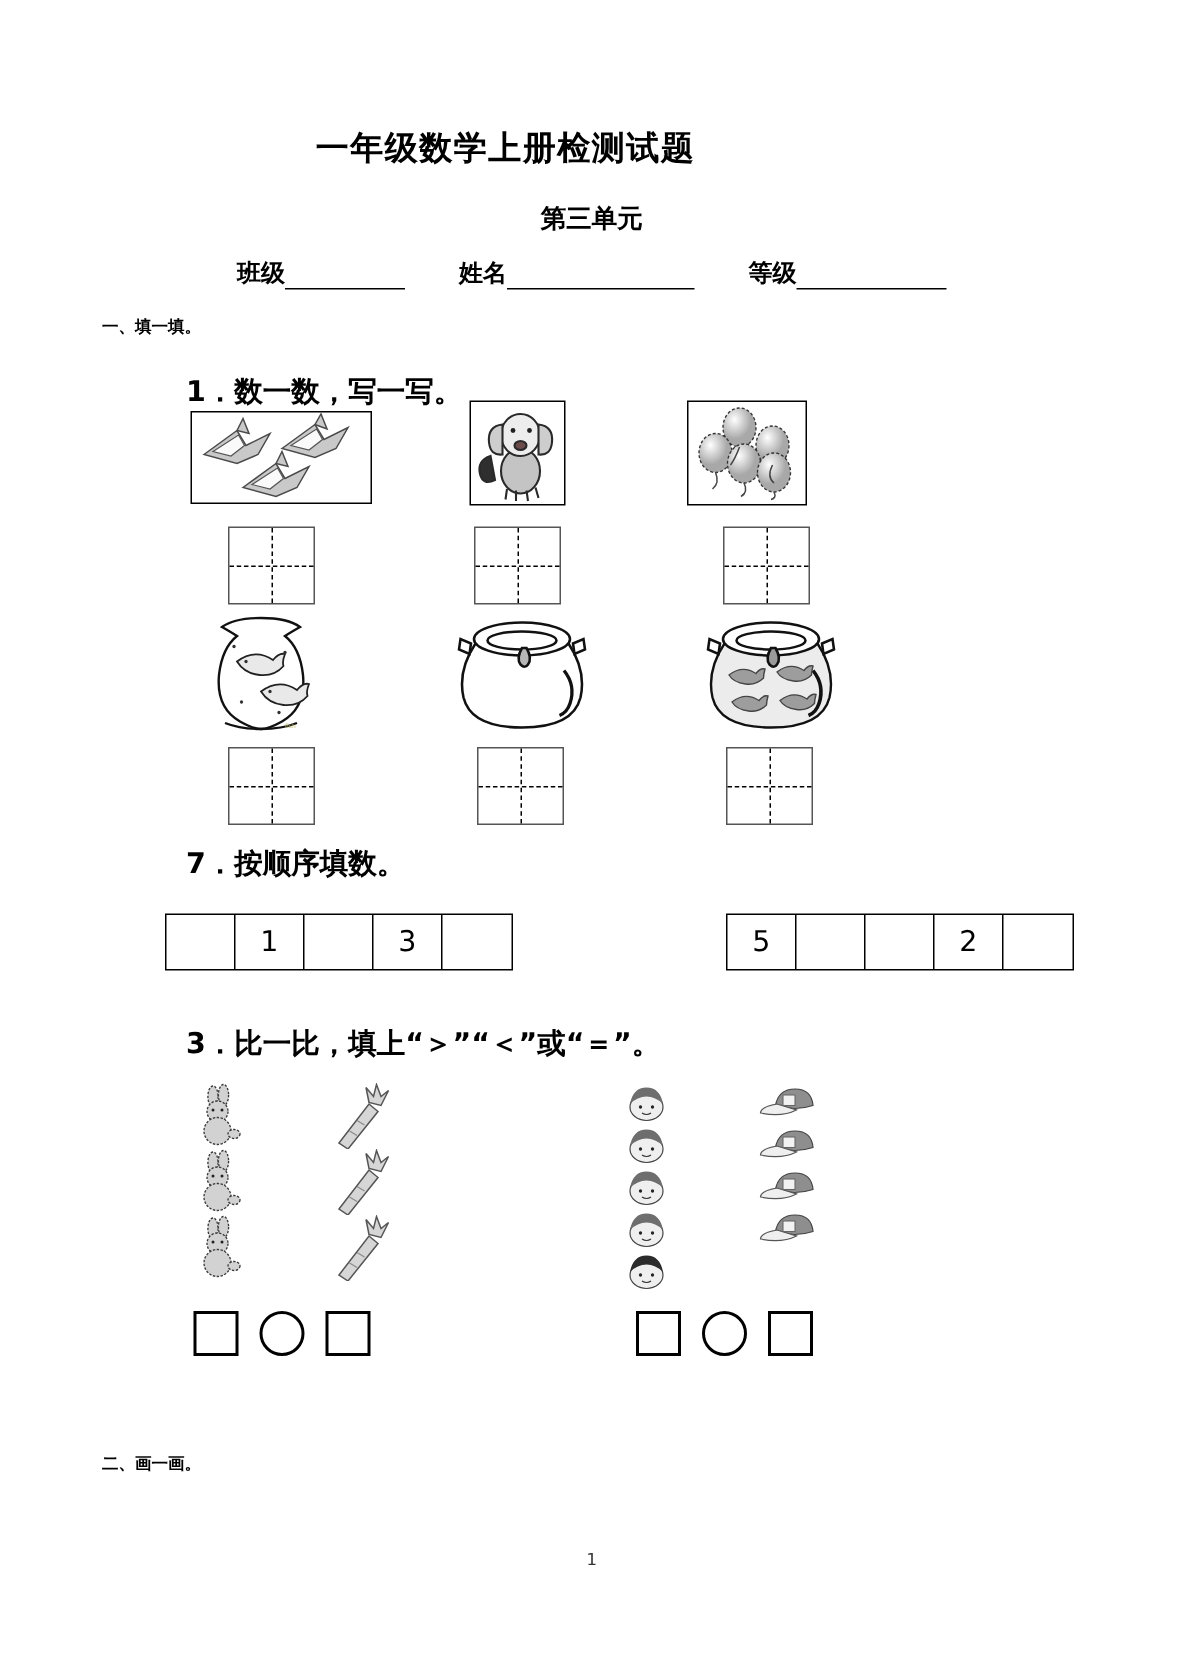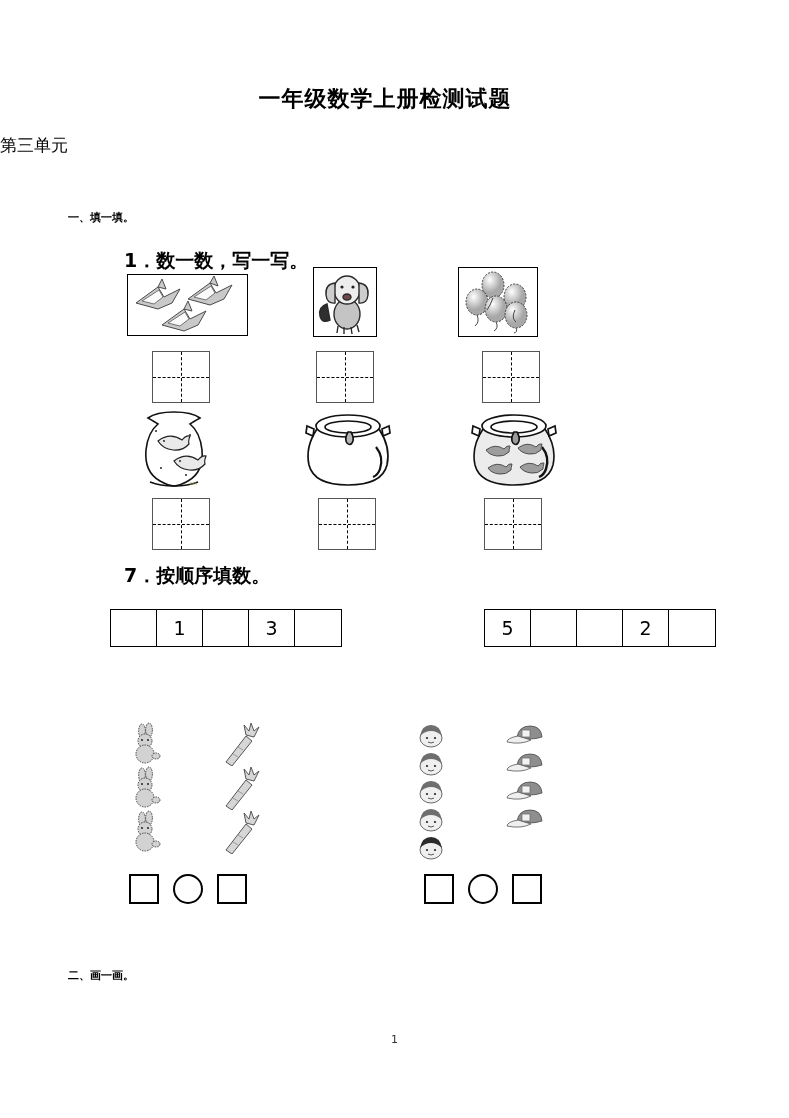--- a/index.html
+++ b/index.html
@@ -24,28 +24,28 @@
 
   
   .doc-title {
     position: absolute;
     left: 0; top: 84px;
     width: 674px;
     text-align: center;
     font-size: 22px;
     font-weight: bold;
     letter-spacing: 1px;
-    padding-left: 48px;
   }
   .doc-subtitle {
     position: absolute;
     left: 0; top: 134px;
     width: 789px;
+    text-align: center;
     font-size: 17px;
-    font-weight: normal;
+    font-weight: bold;
   }
   .fields-row {
     position: absolute;
     left: 0; top: 172px;
     width: 789px;
     display: flex;
     justify-content: center;
     align-items: flex-end;
     font-size: 16px;
     font-weight: bold;
@@ -161,20 +161,34 @@
   }
 </style>
 </head>
 <body>
 
 <div class="page">
 
   <div class="doc-title">一年级数学上册检测试题</div>
   <div class="doc-subtitle">第三单元</div>
 
+  <div class="fields-row">
+    <span class="field">
+      <span class="field-label">班级</span>
+      <span class="field-blank blank-sm"></span>
+    </span>
+    <span class="field">
+      <span class="field-label">姓名</span>
+      <span class="field-blank blank-md"></span>
+    </span>
+    <span class="field">
+      <span class="field-label">等级</span>
+      <span class="field-blank blank-lg"></span>
+    </span>
+  </div>
 
   <div class="sec-heading" style="left:68px; top:210px;">一、填一填。</div>
 
   <div class="sub-heading" style="left:124px; top:248px;">1．数一数，写一写。</div>
 
   <div class="picbox" style="left:127px; top:274px; width:121px; height:62px;">
     <svg width="118" height="59" viewBox="0 0 118 59">
       <g fill="#c9c9c9" stroke="#4a4a4a" stroke-width="1">
         <path d="M8 28 L30 12 L36 22 L52 14 L44 28 L30 34 Z"></path>
         <path d="M30 12 L34 4 L38 14 Z"></path>
@@ -309,20 +323,21 @@
   </div>
 
   <div class="numstrip" style="left:484px; top:609px;">
     <div class="numcell">5</div>
     <div class="numcell"></div>
     <div class="numcell"></div>
     <div class="numcell">2</div>
     <div class="numcell"></div>
   </div>
 
+  <div class="sub-heading" style="left:124px; top:683px;">3．比一比，填上“＞”“＜”或“＝”。</div>
 
   <div class="cmp-col" style="left:128px; top:722px;">
     <svg width="36" height="44" viewBox="0 0 36 44" class="cmp-item">
       <g fill="#d2d2d2" stroke="#3a3a3a" stroke-width="0.9" stroke-dasharray="1.6,1">
         <ellipse cx="14" cy="9" rx="3.4" ry="7"></ellipse>
         <ellipse cx="21" cy="8" rx="3.4" ry="7"></ellipse>
         <circle cx="17" cy="19" r="7"></circle>
         <ellipse cx="17" cy="32" rx="9" ry="9"></ellipse>
         <ellipse cx="28" cy="34" rx="4" ry="3"></ellipse>
       </g>

